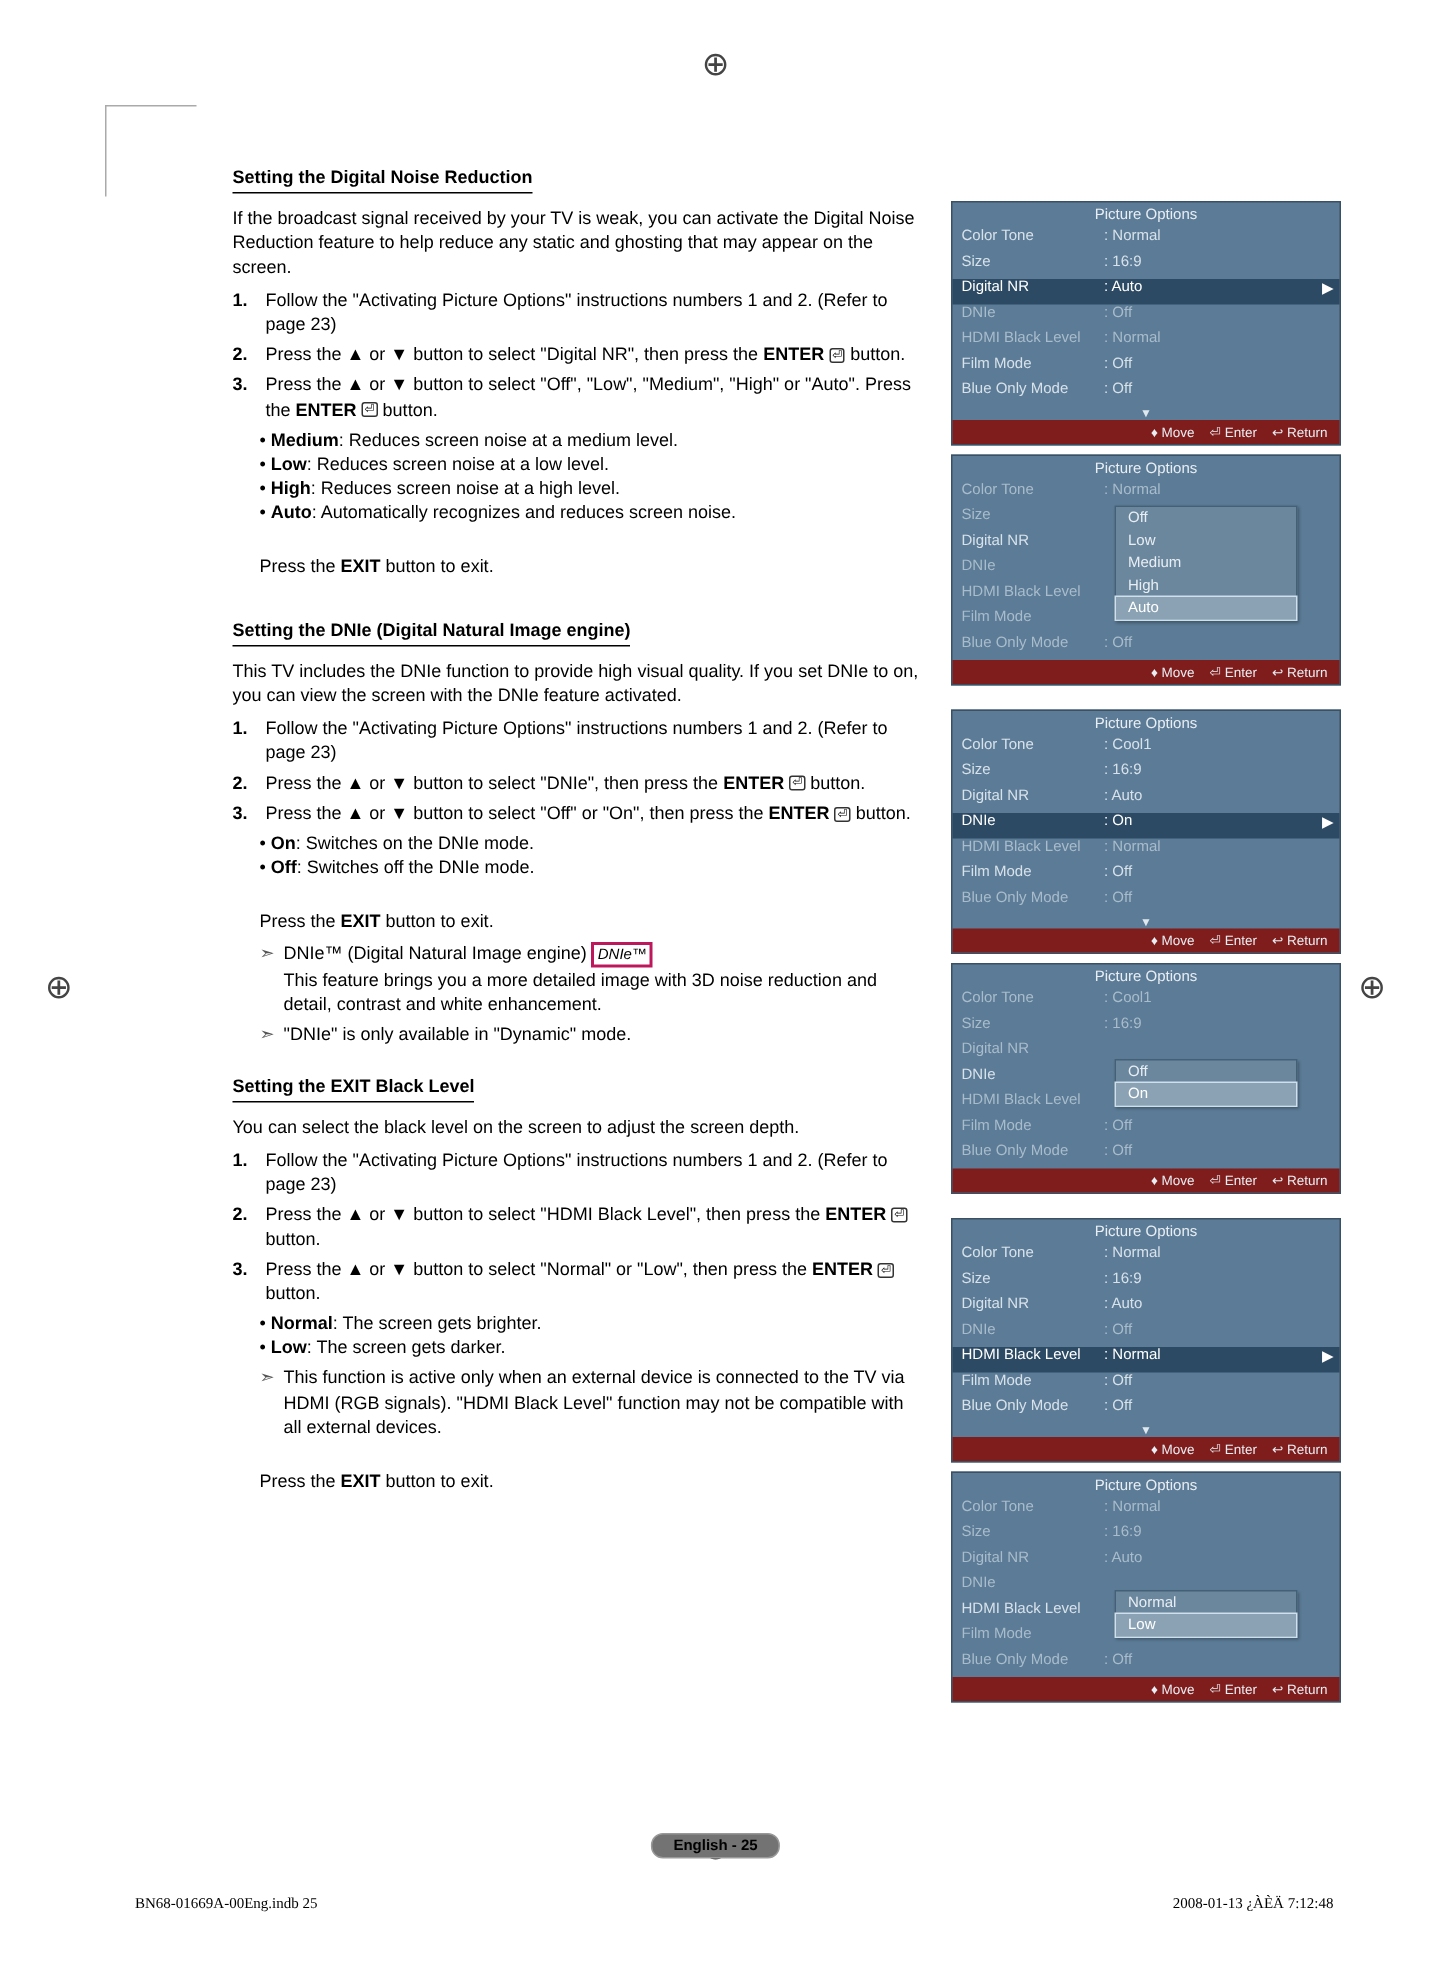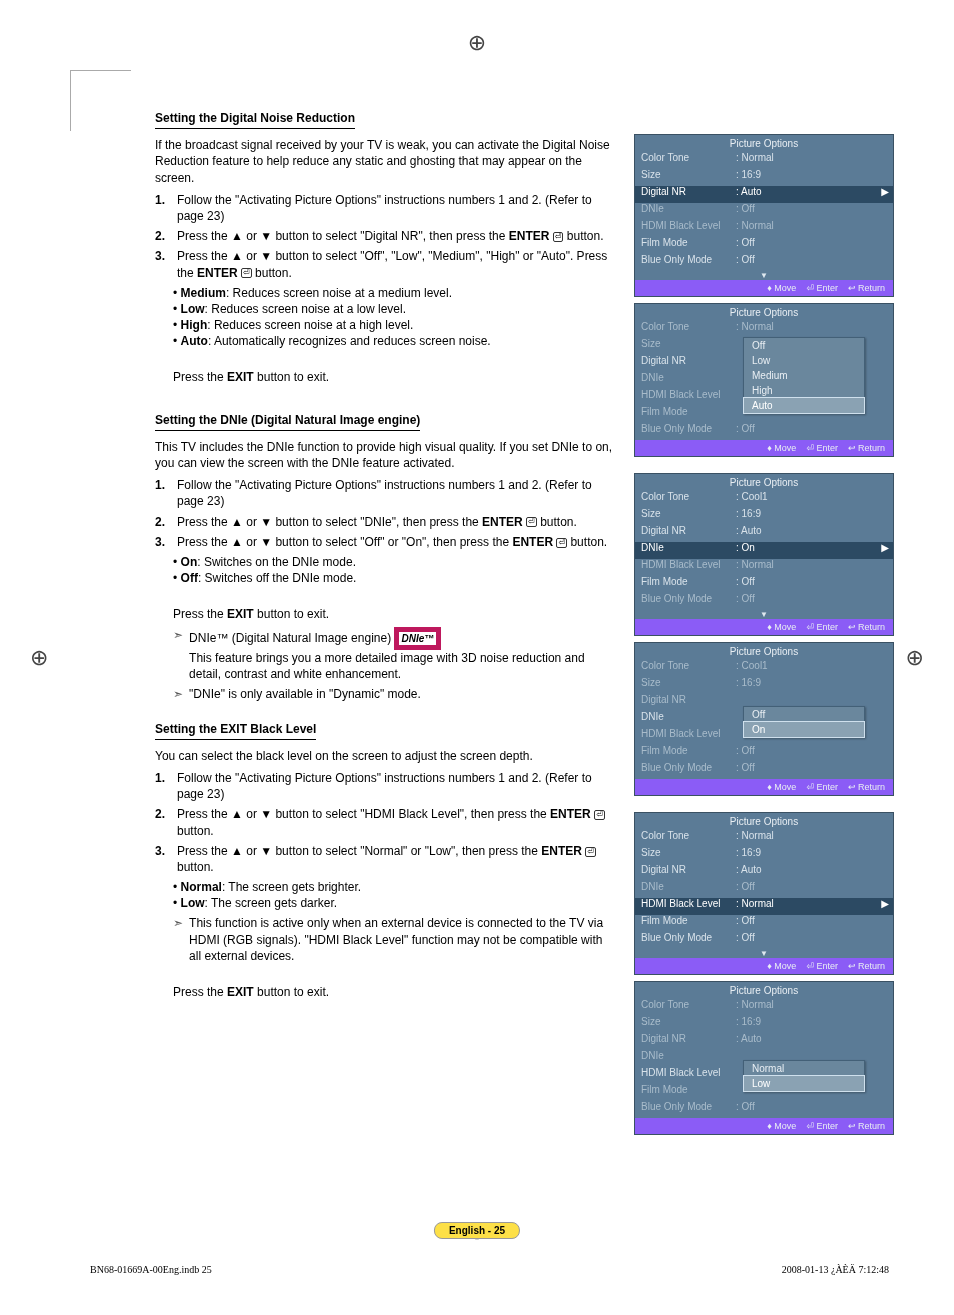--- a/index.html
+++ b/index.html
@@ -16,40 +16,40 @@
   .sec-h { font-weight:bold; font-size:12px; border-bottom:1px solid #000; padding-bottom:2px; margin-bottom:4px; display:inline-block; }
   .para { margin:4px 0 6px 0; }
   ol.steps { list-style:none; padding:0; margin:2px 0 4px 0; }
   ol.steps > li { display:flex; gap:8px; margin-bottom:4px; }
   .stepnum { font-weight:bold; min-width:14px; }
   ul.bul { list-style:none; padding-left:18px; margin:4px 0; }
   ul.bul li::before { content:"• "; }
   .note { padding-left:18px; margin-top:20px; }
   .arrownote { display:flex; gap:6px; padding-left:18px; margin-top:4px; }
   .arrownote::before { content:"➣"; color:#555; }
-  .pagefoot { position:absolute; bottom:76px; left:50%; transform:translateX(-50%); background:#fde047; border:1px solid #999; border-radius:8px; padding:2px 14px; font-size:10px; font-weight:bold; }
+  .pagefoot { position:absolute; bottom:76px; left:50%; transform:translateX(-50%); background:#737373; border:1px solid #999; border-radius:8px; padding:2px 14px; font-size:10px; font-weight:bold; }
   .indb { position:absolute; bottom:40px; left:65px; font-size:10px; font-family:"Times New Roman", serif;margin-left:25px; }
   .ts { position:absolute; bottom:40px; right:65px; font-size:10px; font-family:"Times New Roman", serif; }
   
   .osd { background:#5b7b96; color:#d8e2ea; font-size:10px; border:1px solid #3a5163; position:relative; }
   .osd-title { text-align:center; font-size:10px; padding:3px 0; color:#e8eef3; }
   .osd-rows { }
   .osd-row { display:flex; height:17px; padding:0 6px; position:relative; }
   .osd-row .k { width:95px; white-space:nowrap; overflow:hidden; }
   .osd-row .v { flex:1; }
   .osd-row.sel { background:#2c4a63; color:#fff; }
   .osd-row.dim { color:#a9bccb; }
   .osd-row.sel .tri { position:absolute; right:4px; color:#fff; }
-  .osd-foot { background:#8b5cf6; display:flex; justify-content:flex-end; gap:10px; padding:3px 8px; font-size:9px; color:#e8eef3; }
+  .osd-foot { background:#7f1d1d; display:flex; justify-content:flex-end; gap:10px; padding:3px 8px; font-size:9px; color:#e8eef3; }
   .osd-down { text-align:center; font-size:8px; color:#dfe8ef; }
   .popup { position:absolute; background:#6a879d; border:1px solid #436077; font-size:10px; color:#e8eef3; box-shadow:1px 1px 2px rgba(0,0,0,.3); }
   .popup-item { padding:2px 10px 2px 8px; }
   .popup-item.psel { background:#8aa2b3; color:#fff; outline:1px solid #cfe0ed; }
   .enter-icon { display:inline-block; border:1px solid #333; border-radius:2px; font-size:8px; line-height:1; padding:0 1px; vertical-align:middle; }
-  .dnie-badge { display:inline-block; border:5px solid #be185d; padding:0 2px; font-size:10px; font-weight:bold; font-style:italic; }
+  .dnie-badge { display:inline-block; border:2px solid #be185d; padding:0 2px; font-size:10px; font-weight:normal; font-style:italic; }
   b { font-weight:bold; }
 </style>
 </head>
 <body>
 
 <div class="page">
   <div class="crop-tl"></div>
   <div class="reg top">⊕</div>
   <div class="reg left">⊕</div>
   <div class="reg right">⊕</div>

